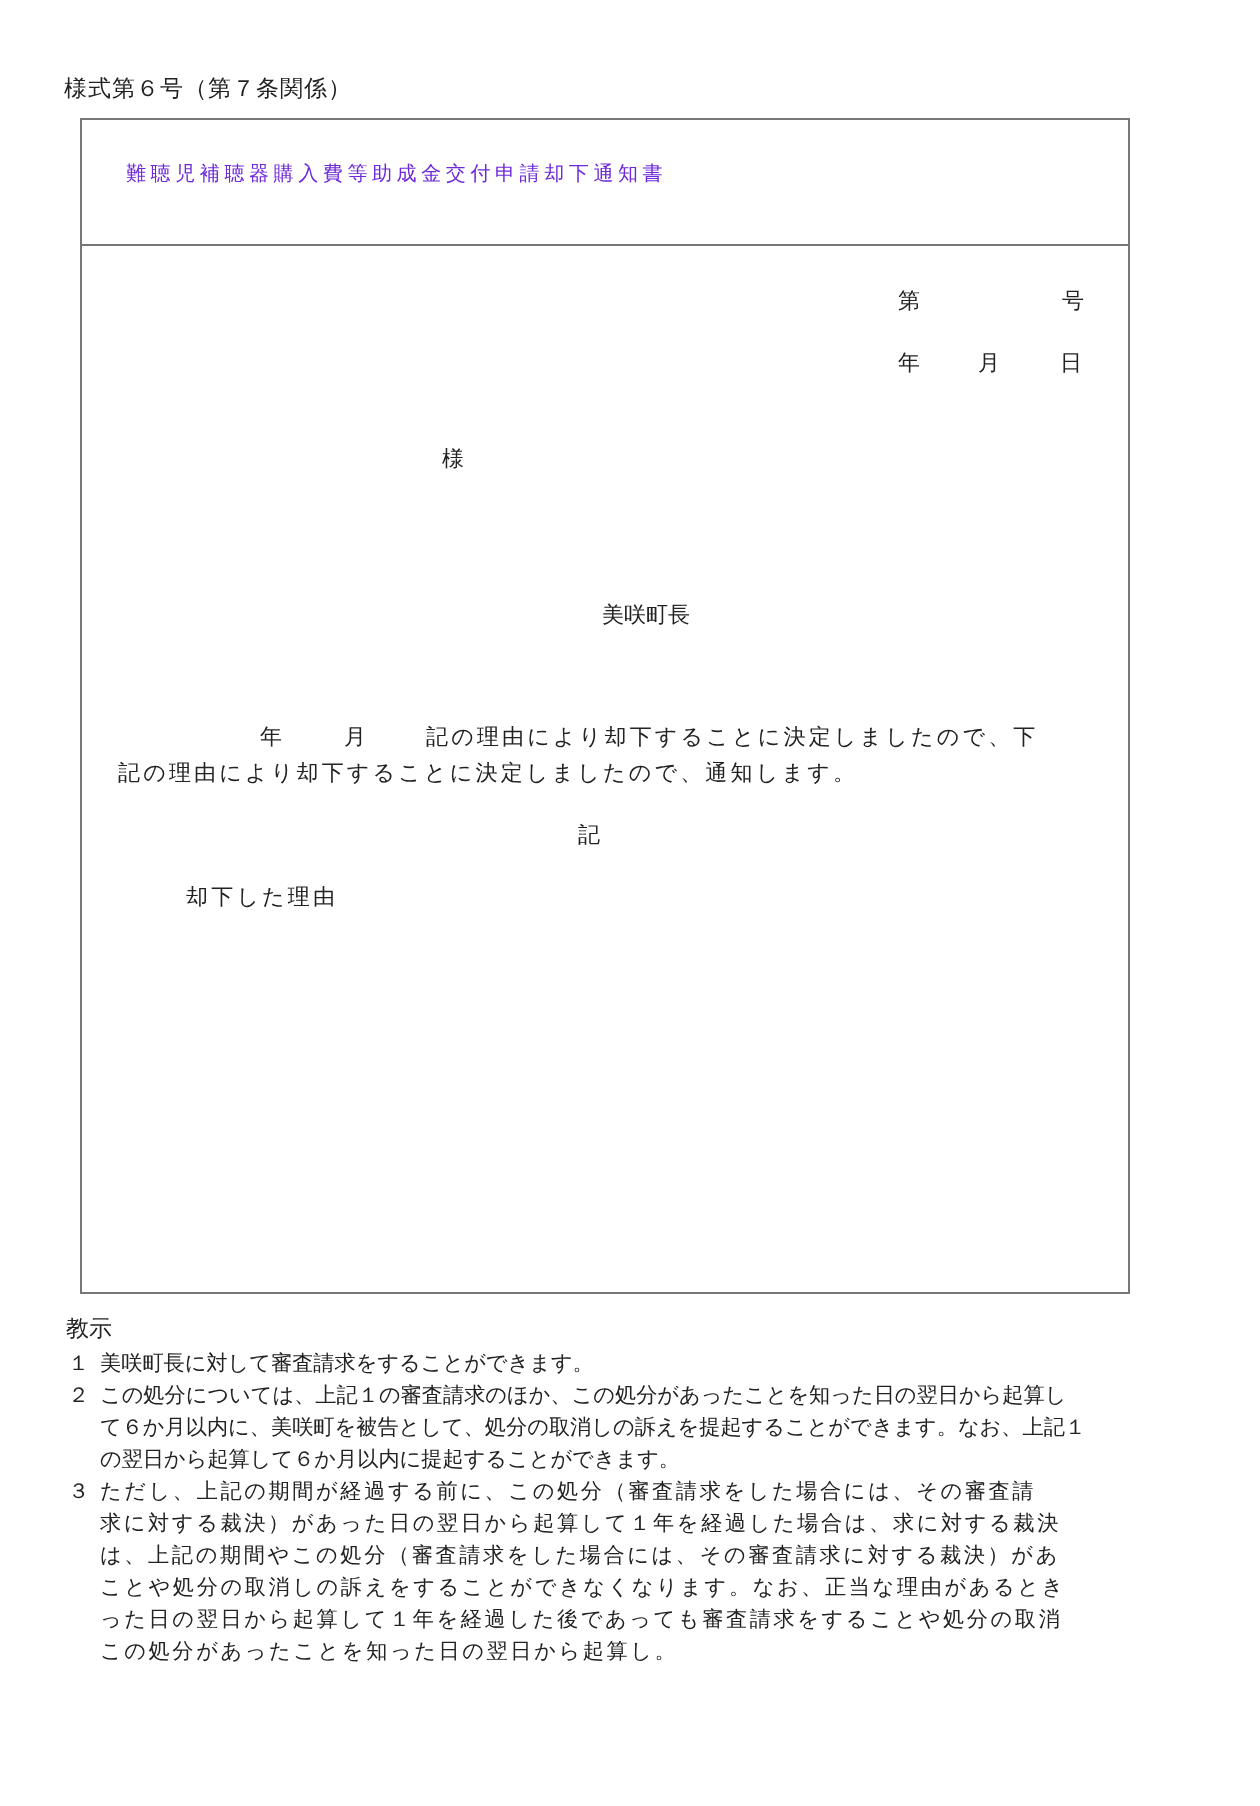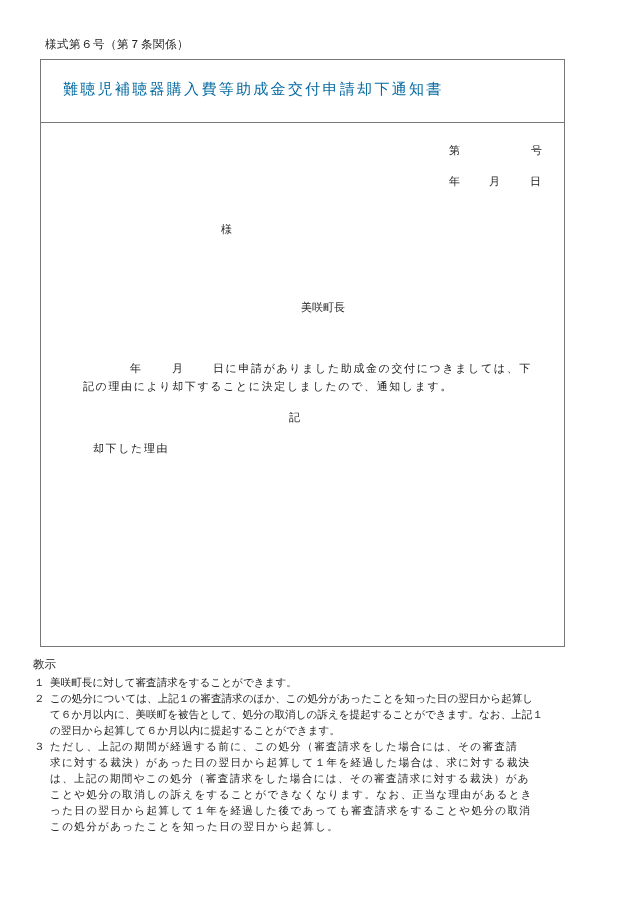--- a/index.html
+++ b/index.html
@@ -11,43 +11,43 @@
       width: 630px;
       height: 903px;
       position: relative;
       overflow: hidden;
       font-family: "DejaVu Serif", "Liberation Serif", serif;
       color: #222222;
       font-size: 11px;
     }
     .abs { position: absolute; white-space: nowrap; }
     .form-number {
-      left: 45px; top: 37px;
+      left: 32px; top: 37px;
       font-size: 11.5px;
       letter-spacing: 0.5px;
     }
     .frame {
       position: absolute;
       left: 40px; top: 59px;
       width: 525px; height: 588px;
       border: 1px solid #777777;
       box-sizing: border-box;
     }
     .title-row {
       position: absolute;
       left: 0; top: 0; right: 0;
       height: 62px;
       border-bottom: 1px solid #777777;
     }
     .doc-title {
       position: absolute;
       left: 22px; top: 20px;
-      font-size: 15px;
+      font-size: 10px;
       letter-spacing: 2.3px;
-      color: #0369a1;
+      color: #6d28d9;
     }
     .body-text { font-size: 11px; }
     .spaced { letter-spacing: 1.6px; }
     .kyoji-title {
       left: 33px; top: 657px;
       font-size: 11.5px;
     }
     .notes {
       position: absolute;
       left: 34px; top: 674px;
@@ -82,22 +82,22 @@
 <div class="abs body-text" style="left:449px; top:174px;">年</div>
 <div class="abs body-text" style="left:489px; top:174px;">月</div>
 <div class="abs body-text" style="left:530px; top:174px;">日</div>
 
 <div class="abs body-text" style="left:221px; top:222px;">様</div>
 
 <div class="abs body-text" style="left:301px; top:300px;text-align:center;">美咲町長</div>
 
 <div class="abs body-text" style="left:130px; top:361px;">年</div>
 <div class="abs body-text" style="left:172px; top:361px;">月</div>
-<div class="abs body-text spaced" style="left:213px; top:361px;">日に申請がありました助成金の交付につきましては、下</div>
-<div class="abs body-text spaced" style="left:59px; top:379px;margin-left:24px;">記の理由により却下することに決定しましたので、通知します。</div>
+<div class="abs body-text spaced" style="left:213px; top:361px;">記の理由により却下することに決定しましたので、下</div>
+<div class="abs body-text spaced" style="left:59px; top:379px;">記の理由により却下することに決定しましたので、通知します。</div>
 
 <div class="abs body-text" style="left:289px; top:410px;">記</div>
 
 <div class="abs body-text spaced" style="left:61px; top:441px;margin-left:32px;">却下した理由</div>
 
 <div class="abs kyoji-title">教示</div>
 
 <div class="notes">
   <div class="note note-1">
     <span class="num">１</span>

